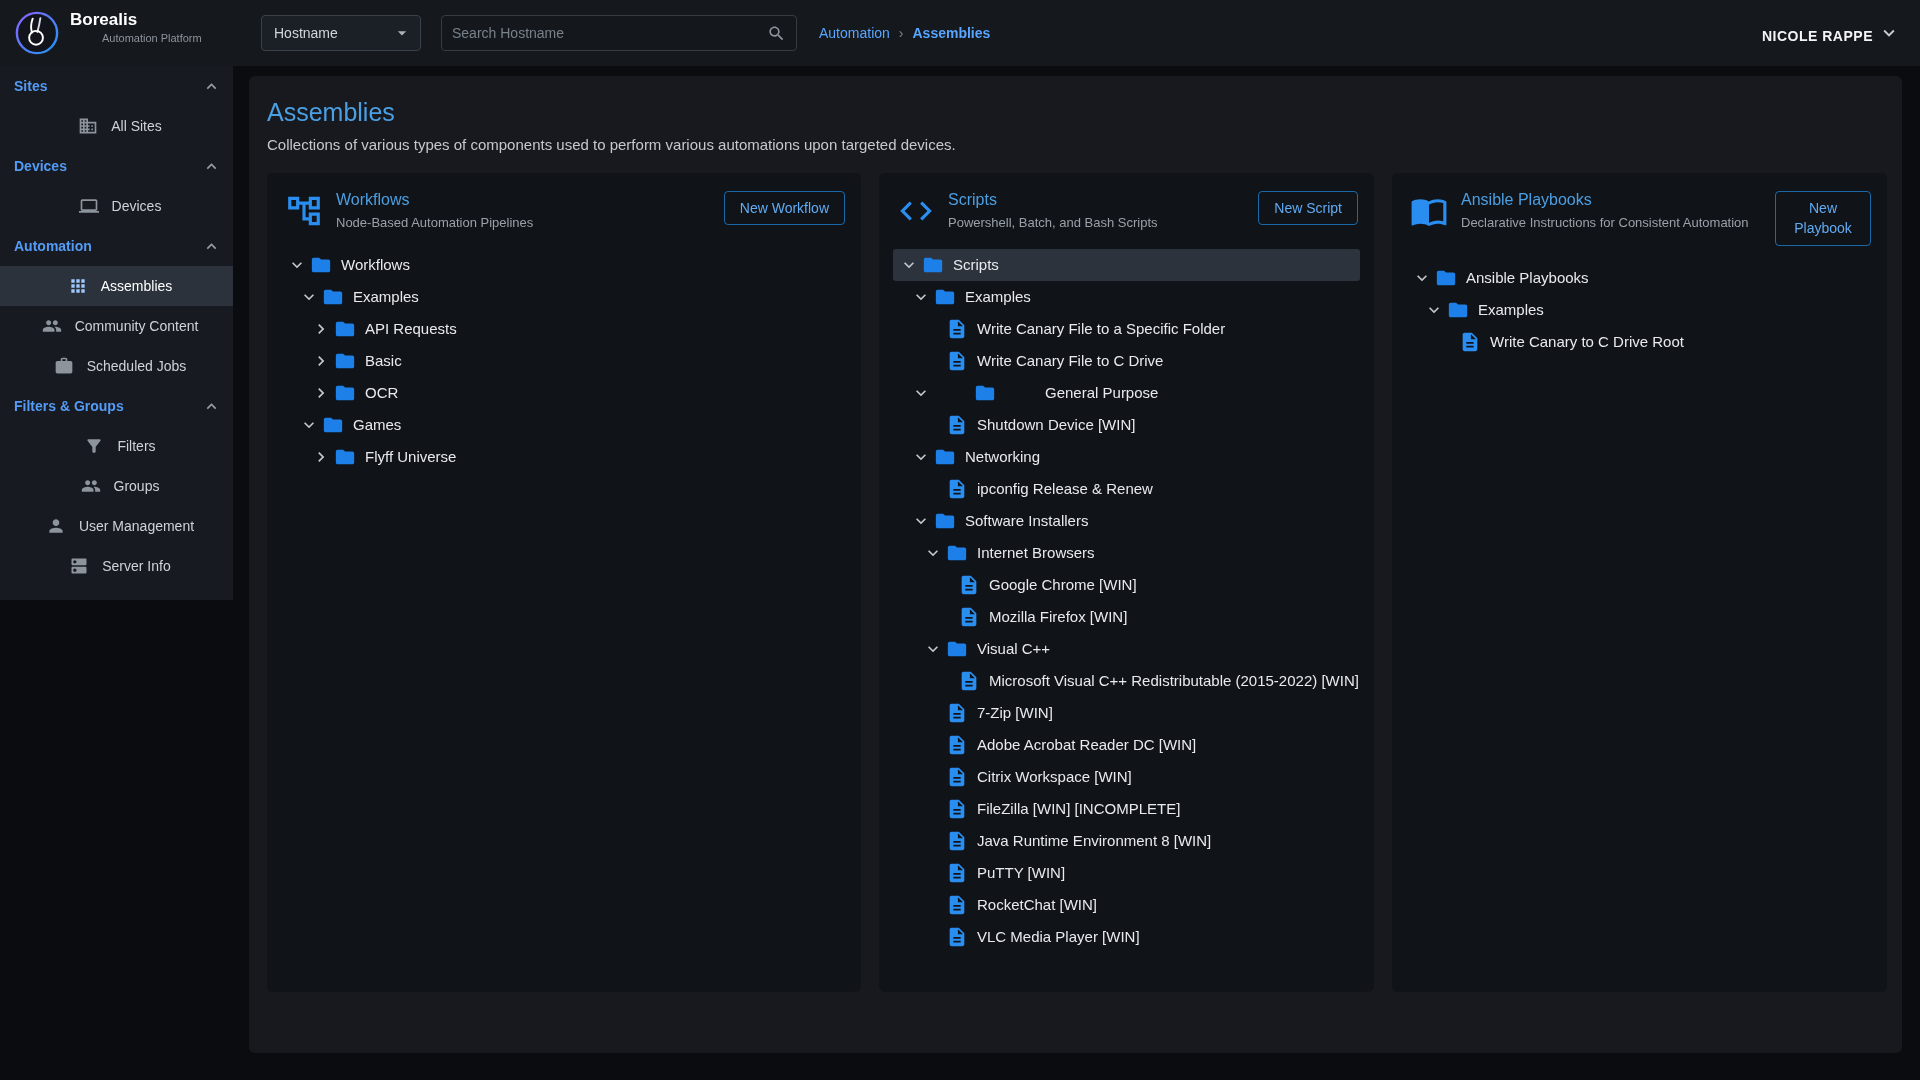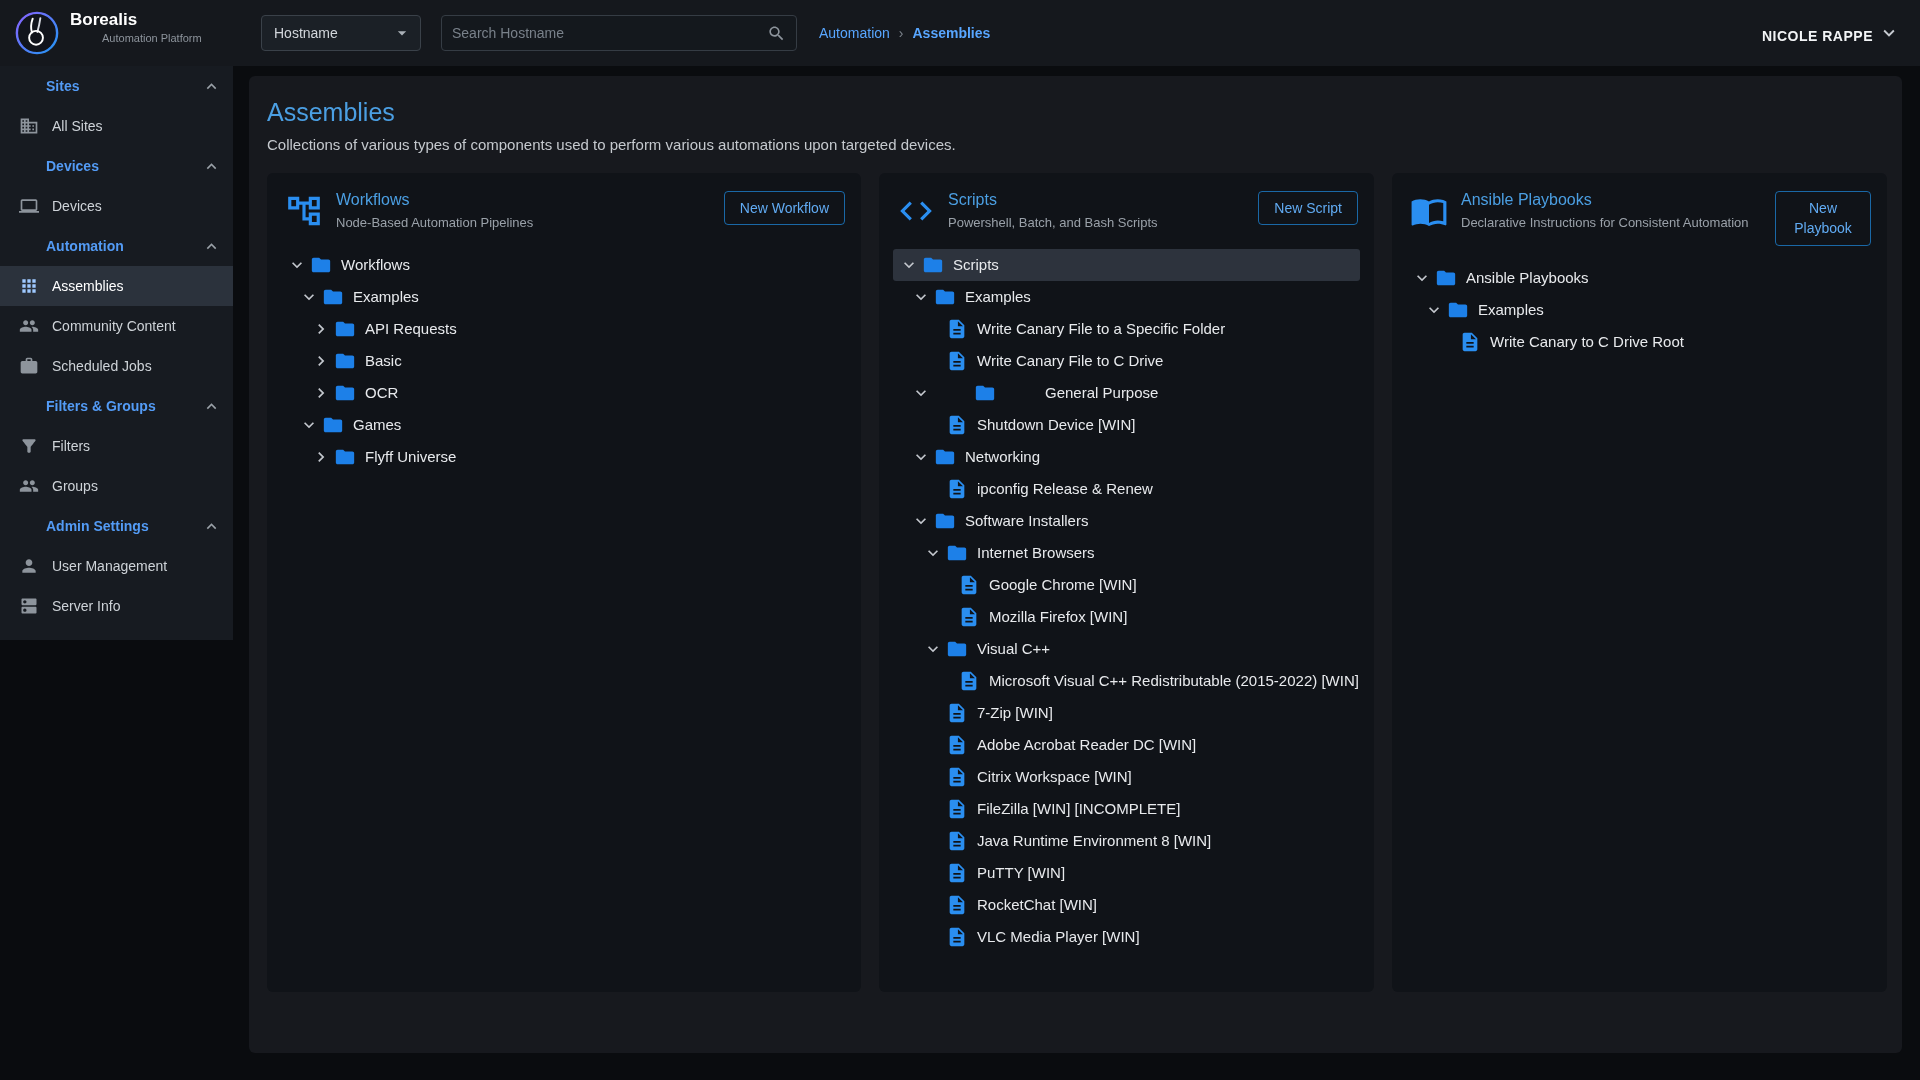--- a/index.html
+++ b/index.html
@@ -56,26 +56,26 @@
   .userbox .caret { width: 22px; height: 22px; color: #c7cbd1; }
 
   
   .sidebar {
     position: fixed; top: 66px; left: 0; width: 233px; bottom: 0;
     background: transparent; z-index: 10;
   }
   .side-inner { background: #171b21; padding-bottom: 14px; }
   .side-header {
     display: flex; align-items: center; height: 40px; padding: 0 12px 0 14px;
-    color: #539bf5; font-weight: bold; font-size: 14px; cursor: pointer; margin-left: 32px;
+    color: #539bf5; font-weight: bold; font-size: 14px; cursor: pointer;
   }
   .side-chevron { margin-left: auto; width: 19px; height: 19px; color: #9aa1a8; }
   .side-item {
     display: flex; align-items: center; height: 40px; padding: 0 12px 0 19px; gap: 13px;
-    font-size: 14px; color: #ced3d8; cursor: pointer;
+    font-size: 14px; color: #ced3d8; cursor: pointer; justify-content: center;
   }
   .side-item .side-icon { width: 20px; height: 20px; color: #8d949c; }
   .side-item.selected { background: #2b323c; color: #ffffff; }
   .side-item.selected .side-icon { color: #9fc9ff; }
 
   
   .page-wrap {
     position: absolute; left: 233px; top: 66px; right: 0; bottom: 0;
     padding: 10px 18px 0 16px; background: #0a0c0f;
   }
@@ -263,28 +263,20 @@
         <span>Filters</span>
       </div>
       <div class="side-item">
         <span class="icon side-icon">
           <svg viewBox="0 0 24 24">
             <path d="M16 11c1.66 0 2.99-1.34 2.99-3S17.66 5 16 5c-1.66 0-3 1.34-3 3s1.34 3 3 3zm-8 0c1.66 0 2.99-1.34 2.99-3S9.66 5 8 5C6.34 5 5 6.34 5 8s1.34 3 3 3zm0 2c-2.33 0-7 1.17-7 3.5V19h14v-2.5c0-2.33-4.67-3.5-7-3.5zm8 0c-.29 0-.62.02-.97.05 1.16.84 1.97 1.97 1.97 3.45V19h6v-2.5c0-2.33-4.67-3.5-7-3.5z"></path>
           </svg>
         </span>
         <span>Groups</span>
       </div>
-      <div class="side-header">
-        <span>Admin Settings</span>
-        <span class="icon side-chevron">
-          <svg viewBox="0 0 24 24">
-            <path d="m12 8-6 6 1.41 1.41L12 10.83l4.59 4.58L18 14z"></path>
-          </svg>
-        </span>
-      </div>
       <div class="side-item">
         <span class="icon side-icon">
           <svg viewBox="0 0 24 24">
             <path d="M12 12c2.21 0 4-1.79 4-4s-1.79-4-4-4-4 1.79-4 4 1.79 4 4 4zm0 2c-2.67 0-8 1.34-8 4v2h16v-2c0-2.66-5.33-4-8-4z"></path>
           </svg>
         </span>
         <span>User Management</span>
       </div>
       <div class="side-item">
         <span class="icon side-icon">

